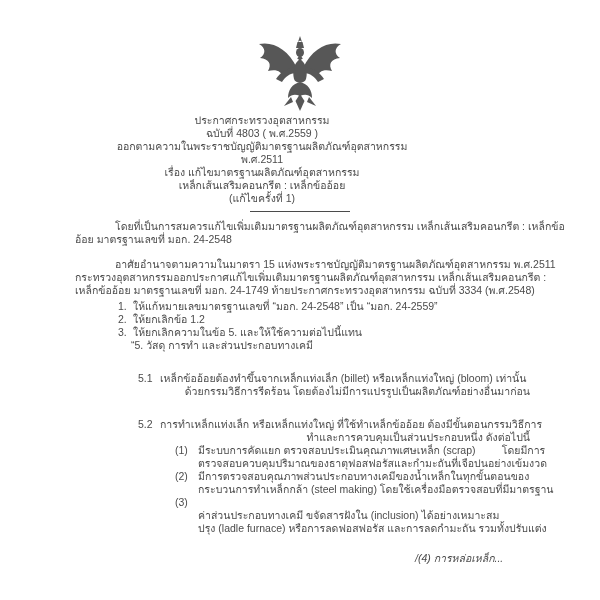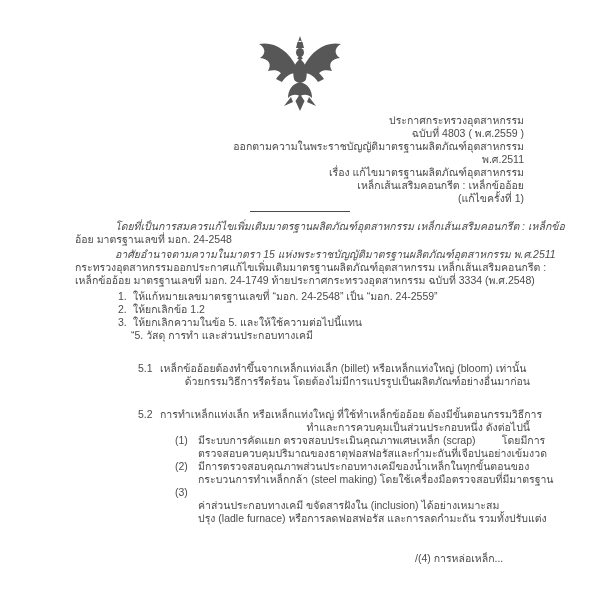--- a/index.html
+++ b/index.html
@@ -18,60 +18,61 @@
     left: 50%;
     transform: translateX(-50%);
     width: 90px;
     height: 78px;
   }
   .header {
     position: absolute;
     top: 114px;
     left: 0;
     width: 524px;
-    text-align: right;
+    text-align: center;
     font-size: 10.5px;
     line-height: 13px;
     white-space: nowrap;
   }
   .rule {
     position: absolute;
     top: 211px;
     left: 250px;
     width: 100px;
     border-top: 1.3px solid #4b4b4b;
   }
   .content {
     position: absolute;
     top: 220px;
     left: 75px;
     width: 455px;
     font-size: 10.5px;
     line-height: 13px;
   }
   .line, .row span { white-space: nowrap; }
-  .indent { padding-left: 40px; font-style: italic; }
-  .sp5 { margin-top: 2px; }
+  .indent { padding-left: 40px; }
+  .sp5 { margin-top: 12px; }
   .sp3 { margin-top: 3px; }
   .row { display: flex; }
   .l1 { padding-left: 43px; }
   .n1 { width: 15px; flex: none; }
   .sec5 { padding-left: 56px; }
   .l2 { padding-left: 63px; margin-top: 20px; }
   .n2 { width: 22px; flex: none; }
   .c2 { padding-left: 85px; text-align: right; }
   .l3 { padding-left: 100px; }
   .n3 { width: 23px; flex: none; }
   .c3 { padding-left: 123px; }
   .footer {
     position: absolute;
     top: 550px;
     left: 415px;
     font-size: 10.5px;
     white-space: nowrap;
+    font-style: italic;
   }
 </style>
 </head>
 <body>
 
 <div class="page">
 
   <div class="emblem">
     <svg width="90" height="78" viewBox="0 0 90 78">
       <g fill="#575757">

